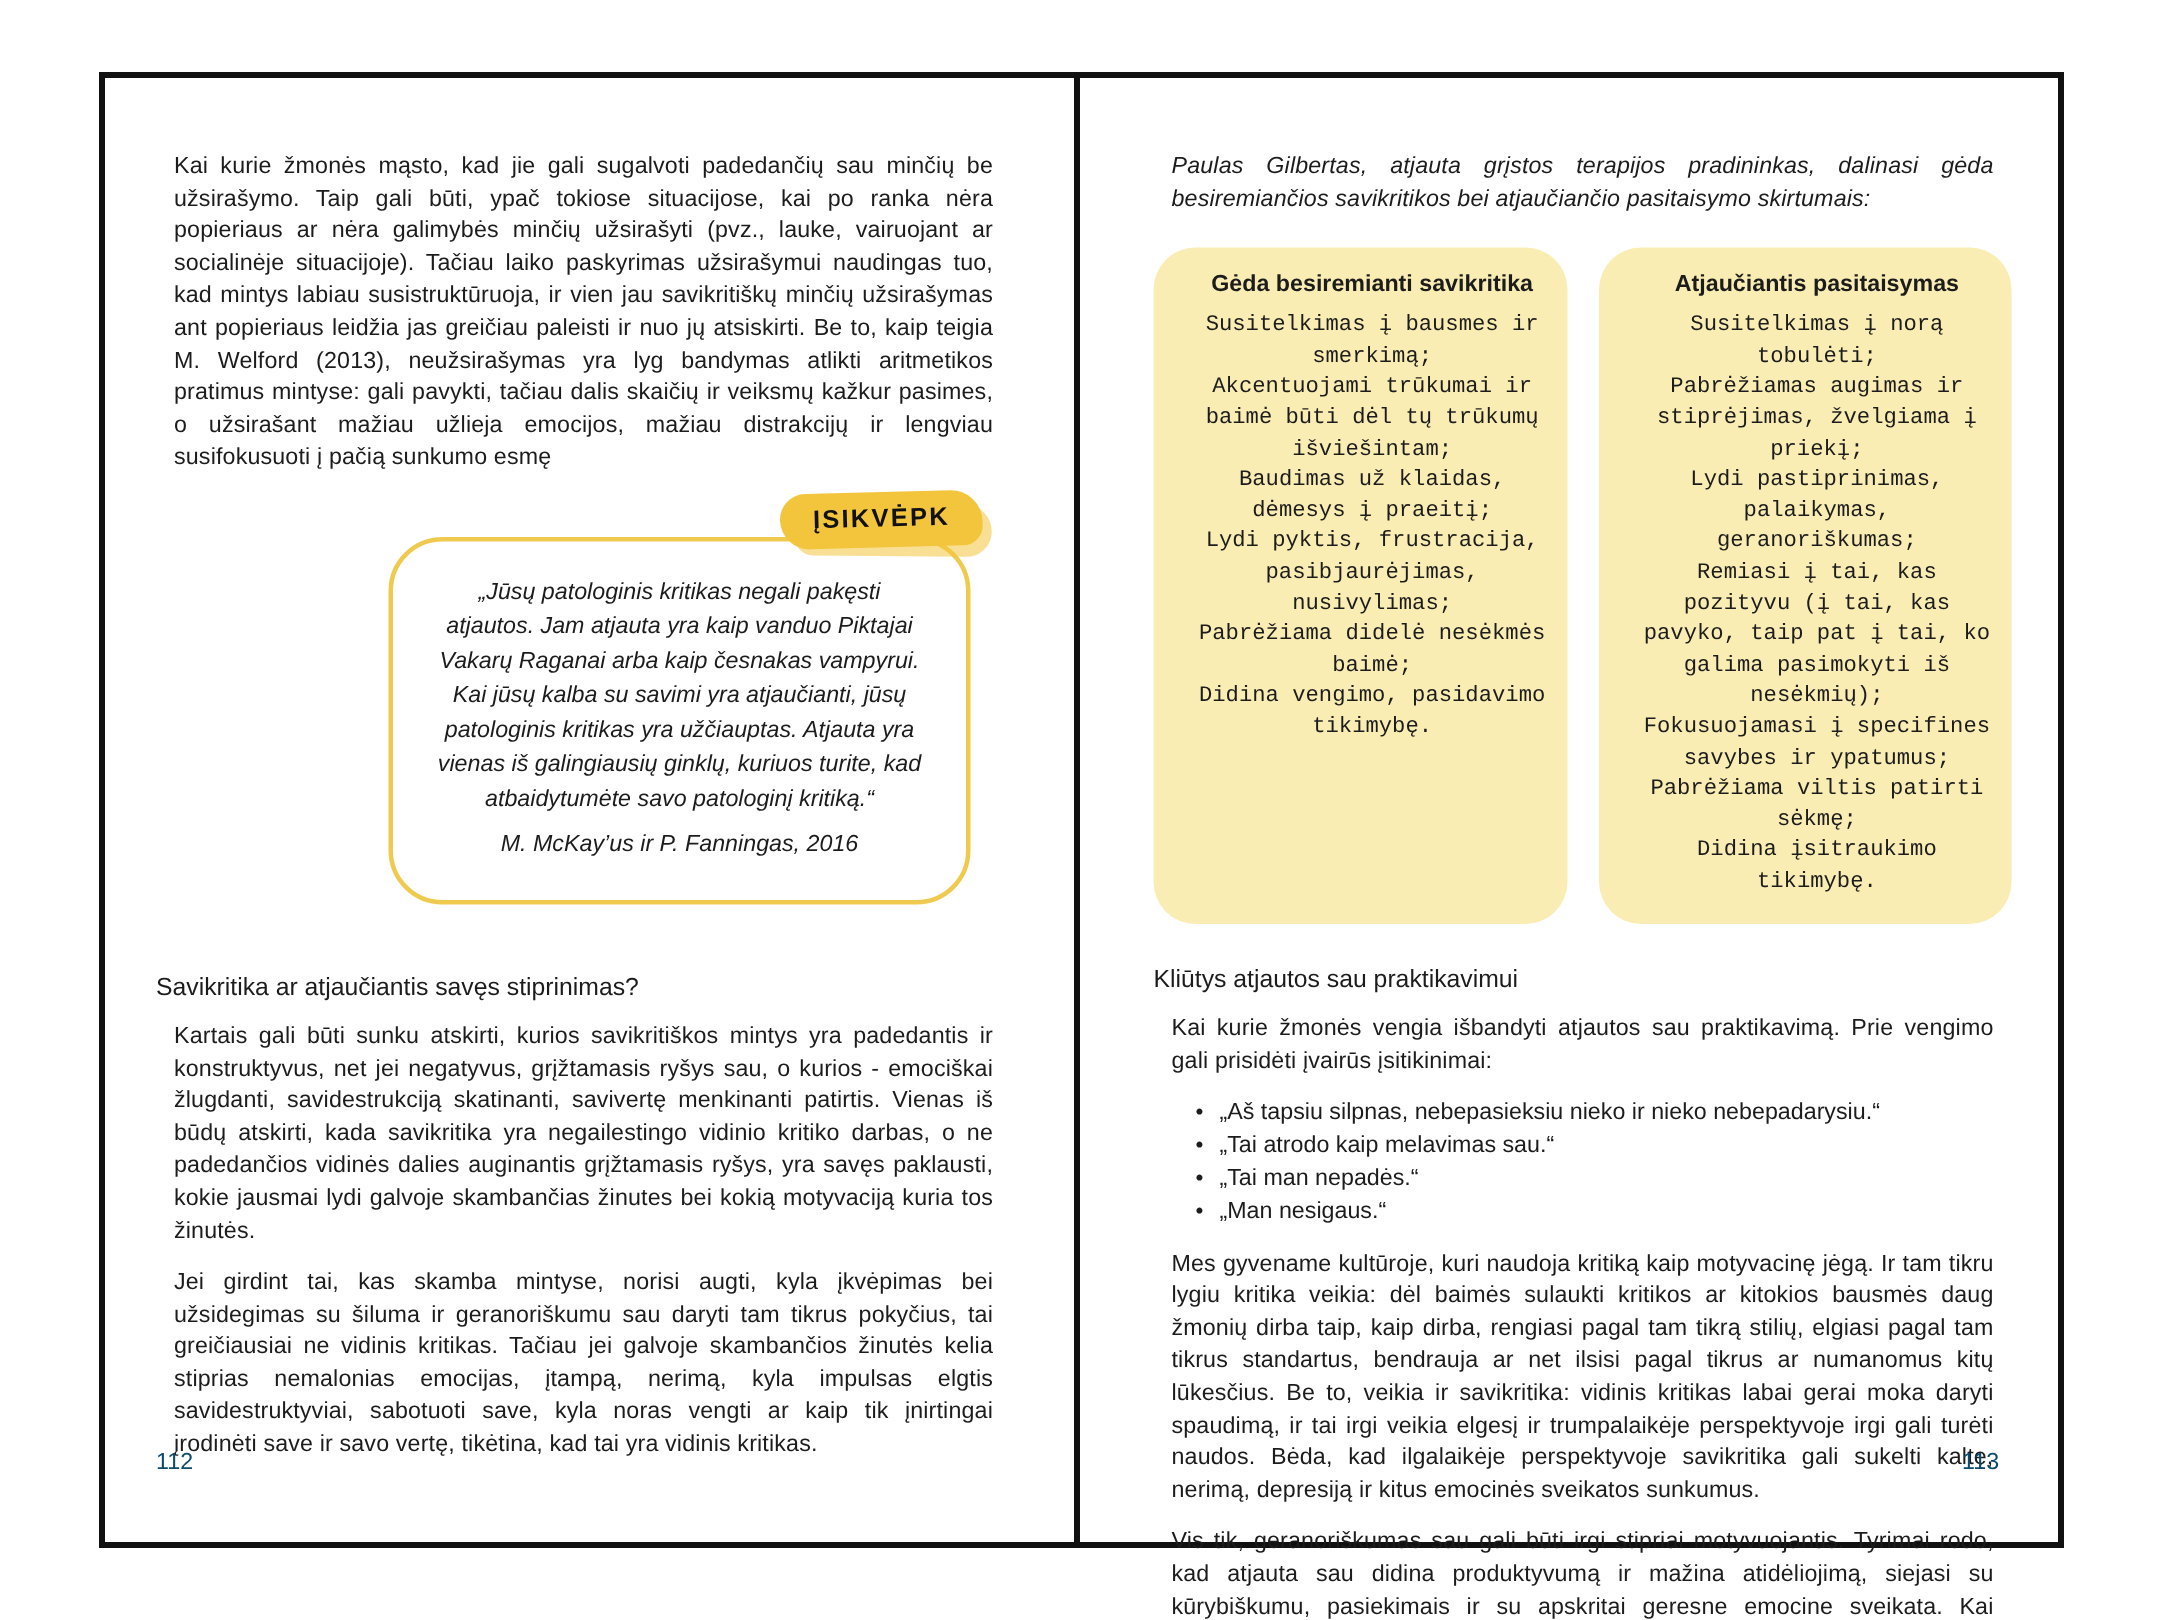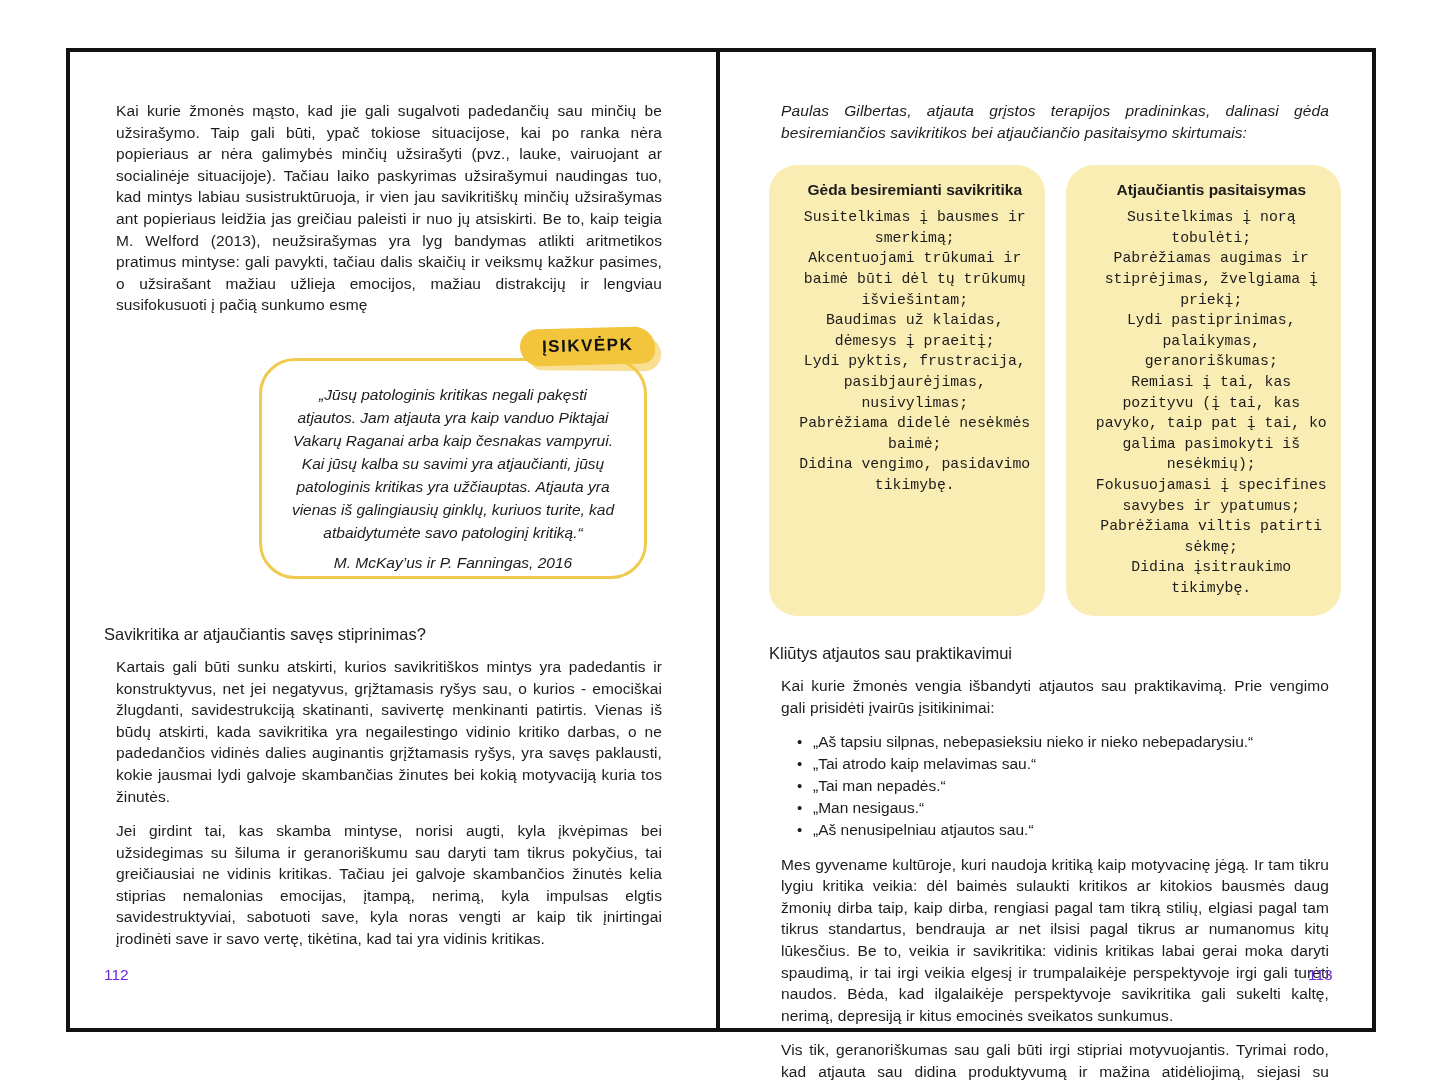--- a/index.html
+++ b/index.html
@@ -19,21 +19,21 @@
   .page-right{left:769px;width:572px;}
   .body-par{
     font-size:15.5px;line-height:21.6px;text-align:justify;margin:12px;
     letter-spacing:0.1px;
   }
   .italic{font-style:italic;}
   
   .quote-wrap{position:relative;margin:42px 0 0 155px;width:388px;}
   .quote-box{
     border:3px solid #efca4e;border-radius:36px;background:#fff;
-    padding:22px 26px 4px 26px;box-sizing:border-box;
+    padding:22px 26px 28px 26px;box-sizing:border-box;
   }
   .quote-text{
     font-size:15.5px;line-height:23px;font-style:italic;text-align:center;margin:0;
   }
   .quote-attr{
     font-size:15.5px;font-style:italic;text-align:center;margin:10px 0 0 0;
   }
   .badge{
     position:absolute;top:-30px;right:-8px;background:#f2c53d;color:#111;
     font-weight:bold;font-size:17px;letter-spacing:1.5px;
@@ -63,21 +63,21 @@
     font-size:14.8px;line-height:20.6px;text-align:center;margin:0;font-family:Liberation Mono, monospace;
   }
   
   .bullet-list{margin:8px 0 0 0;padding:0 0 0 28px;list-style:none;}
   .bullet-list li{
     font-size:15.5px;line-height:22px;position:relative;padding-left:16px;
   }
   .bullet-list li:before{
     content:"\2022";position:absolute;left:0;top:0;font-size:15px;
   }
-  .page-num{position:absolute;font-size:15.5px;color:#6d28d9;}
+  .page-num{position:absolute;font-size:15.5px;color:#0c4a6e;}
   #pn-left{left:104px;top:966px;}
   #pn-right{left:1308px;top:966px;}
 </style>
 </head>
 <body>
 
 <div class="frame"></div>
 <div class="divider"></div>
 
 <div class="page page-left">
@@ -122,21 +122,20 @@
   </div>
 
   <h2 class="section-heading right">Kliūtys atjautos sau praktikavimui</h2>
   <p class="body-par">Kai kurie žmonės vengia išbandyti atjautos sau praktikavimą. Prie vengimo gali prisidėti įvairūs įsitikinimai:</p>
 
   <ul class="bullet-list">
     <li>„Aš tapsiu silpnas, nebepasieksiu nieko ir nieko nebepadarysiu.“</li>
     <li>„Tai atrodo kaip melavimas sau.“</li>
     <li>„Tai man nepadės.“</li>
     <li>„Man nesigaus.“</li>
-    <li>„Aš nenusipelniau atjautos sau.“</li>
   </ul>
 
   <p class="body-par par-gap">Mes gyvename kultūroje, kuri naudoja kritiką kaip motyvacinę jėgą. Ir tam tikru lygiu kritika veikia: dėl baimės sulaukti kritikos ar kitokios bausmės daug žmonių dirba taip, kaip dirba, rengiasi pagal tam tikrą stilių, elgiasi pagal tam tikrus standartus, bendrauja ar net ilsisi pagal tikrus ar numanomus kitų lūkesčius. Be to, veikia ir savikritika: vidinis kritikas labai gerai moka daryti spaudimą, ir tai irgi veikia elgesį ir trumpalaikėje perspektyvoje irgi gali turėti naudos. Bėda, kad ilgalaikėje perspektyvoje savikritika gali sukelti kaltę, nerimą, depresiją ir kitus emocinės sveikatos sunkumus.</p>
   <p class="body-par par-gap">Vis tik, geranoriškumas sau gali būti irgi stipriai motyvuojantis. Tyrimai rodo, kad atjauta sau didina produktyvumą ir mažina atidėliojimą, siejasi su kūrybiškumu, pasiekimais ir su apskritai geresne emocine sveikata. Kai nereikia kovoti su savo vidiniu kritiku, daug lengviau tiesiog imti ir padaryti tai, kas atrodo svarbu, kurti bei rūpintis savimi..</p>
 </div>
 
 <div class="page-num" id="pn-left">112</div>
 <div class="page-num" id="pn-right">113</div>
 
 </body></html>

